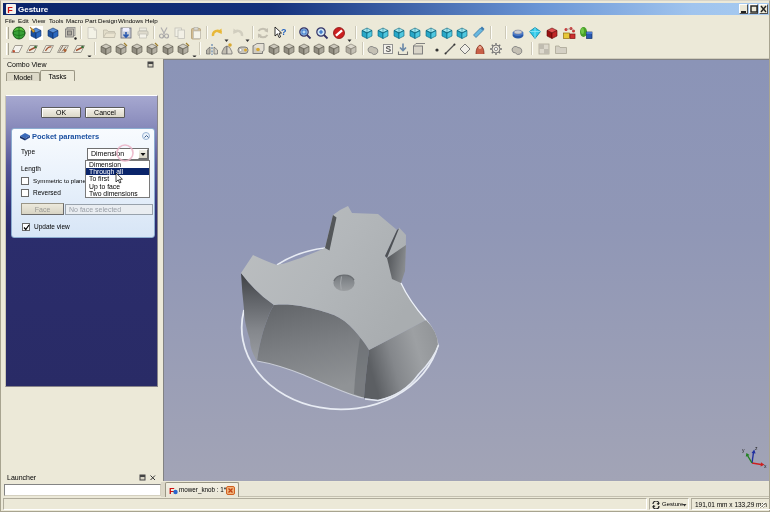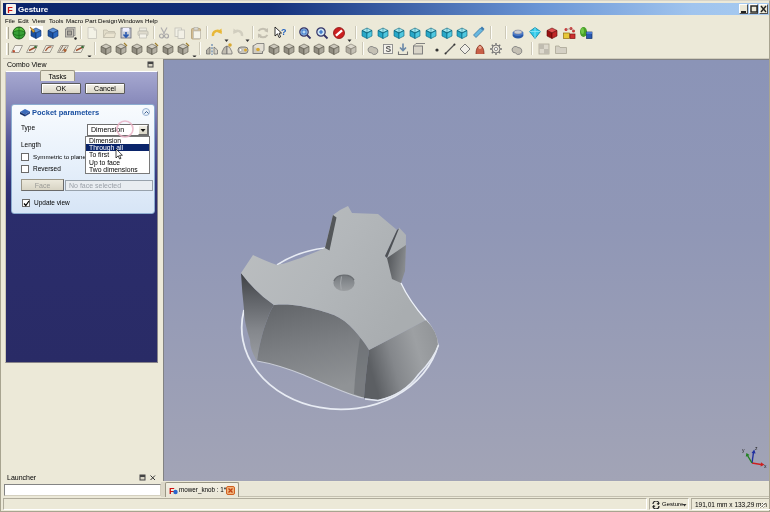--- a/index.html
+++ b/index.html
@@ -19,21 +19,21 @@
 .ic { position:absolute; top:1px; width:14px; height:14px; }
 .sep { position:absolute; top:1px; width:2px; height:13px; border-left:1px solid #cdc9b8; border-right:1px solid #fdfdf8; }
 .handle { position:absolute; top:2px; width:3px; height:12px; border-left:1px solid #fff; border-right:1px solid #aaa695; }
 .dd { position:absolute; top:5px; width:6px; height:6px; }
 #main { position:absolute; left:2px; top:58px; width:766px; height:423px; background:#ece9d8; }
 #dock { position:absolute; left:0; top:0; width:158px; height:423px; }
 #comboHdr { position:absolute; left:0px; top:0px; width:156px; height:11px; font-size:7px; color:#000; padding-left:4px; line-height:11px; }
 .tab { position:absolute; font-size:7px; text-align:center; border:1px solid #9a9684; border-bottom:none; background:#ece9d8; border-radius:2px 2px 0 0; }
 #tabModel { left:3px; width:34px; top:13px; height:9px; background:#ddd9c8; line-height:9px;}
 #tabTasks { left:37px; width:35px; top:11px; height:11px; z-index:2; line-height:11px;}
-#taskArea { position:absolute; left:2px; top:12px; width:153px; height:292px; border:1px solid #88848a; border-top:1px solid #fff; border-left-color:#c8c4b4;
+#taskArea { position:absolute; left:2px; top:36px; width:153px; height:292px; border:1px solid #88848a; border-top:1px solid #fff; border-left-color:#c8c4b4;
   background:linear-gradient(to bottom,#a6a8d0 0%,#8a8cbc 10%,#545698 24%,#33357a 38%,#2b2d6c 46%,#292b66 100%); }
 .btn { position:absolute; height:11px; background:linear-gradient(#f4f2ea,#dcd8c8); border:1px solid #5a5a5a; border-radius:1px; box-shadow:inset 1px 1px 0 #fff; font-size:7px; text-align:center; color:#000; line-height:10px;}
 #pocket { position:absolute; left:5px; top:32px; width:144px; height:110px; border:1px solid #8cacd0; border-radius:3px;
   background:linear-gradient(to bottom,#f8fbfe 0%,#e8f1fb 50%,#d7e5f6 100%); font-size:6.5px; color:#000; }
 #pocket .hdr { position:absolute; left:20px; top:3px; color:#1a4fa0; font-weight:bold; font-size:7.5px; }
 #pocket .chev { position:absolute; right:4px; top:3px; width:8px; height:8px; border:1px solid #9ab4d4; border-radius:50%; color:#4a6a9a; background:#eaf2fa;}
 .cb { position:absolute; width:8px; height:8px; background:#fff; border:1px solid #6a6a6a; }
 #faceBtn { position:absolute; left:9px; top:74px; width:43px; height:12px; background:linear-gradient(#ece9dc,#d8d4c4); border:1px solid #9a9688; border-right-color:#6a6a6a; border-bottom-color:#6a6a6a; color:#9a9a96; font-size:7px; text-align:center; line-height:11px;}
 #faceField { position:absolute; left:53px; top:75px; width:88px; height:11px; background:#e9edf1; border:1px solid #98a2ac; color:#9aa0a8; font-size:7px; padding-left:3px; line-height:9px;}
 #typeCombo { position:absolute; left:75px; top:19px; width:62px; height:12px; background:#fff; border:1px solid #707070; font-size:7px; padding-left:3px; line-height:10px;}

